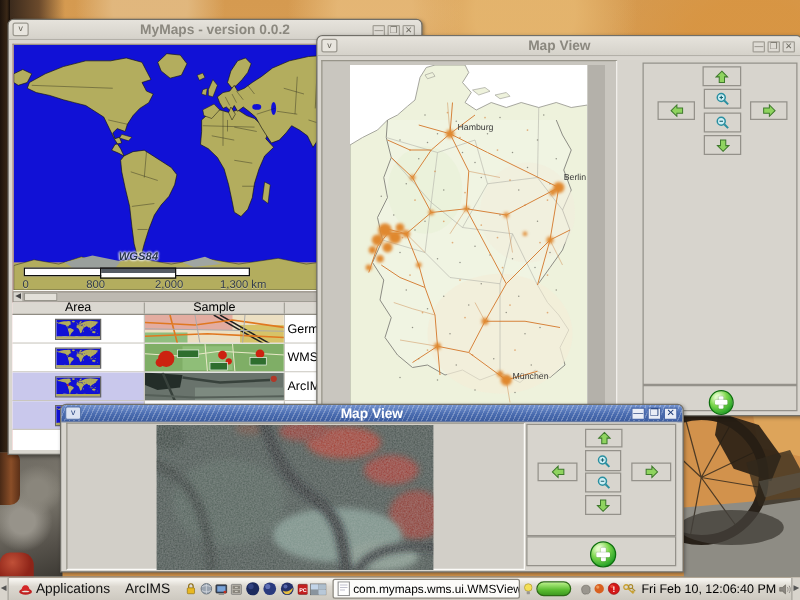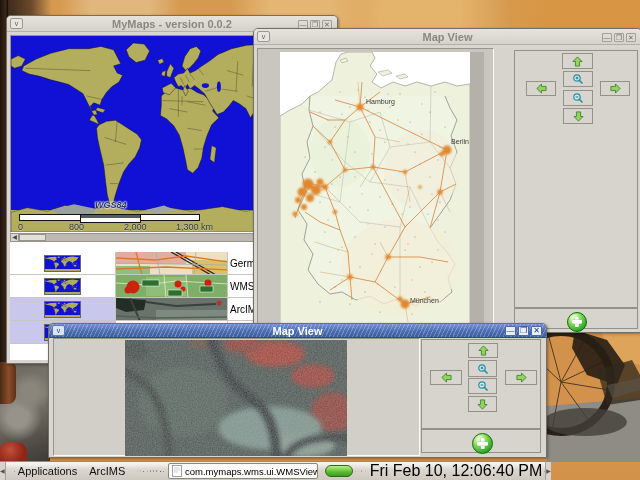--- a/index.html
+++ b/index.html
@@ -116,31 +116,31 @@
   #w-mv2 { left:48px; top:323px; width:499px; height:135px; }
   #w-mv2 .titlebar { height:14px; }
   #mv2-content { position:absolute; left:4px; top:14px; right:4px; bottom:3px; }
   #mv2-map { position:absolute; left:0; top:0; width:367px; height:118px; background:#d2cfc8; }
   #mv2-map .satimg { position:absolute; left:71px; top:1px; width:222px; height:116px; overflow:hidden; }
   #mv2-side { position:absolute; left:367px; top:0; right:0; bottom:0; background:#d7d4cd; }
   #mv2-nav { position:absolute; left:1px; top:1px; right:1px; height:90px; border:1px solid #94918a; }
   #mv2-add { position:absolute; left:1px; top:91px; right:1px; bottom:1px; border:1px solid #94918a; }
 
   
-  #taskbar { left:0; top:461px; width:551px; height:19px;
+  #taskbar { left:0; top:461px; width:640px; height:19px;
     background:linear-gradient(180deg,#f4f2ed 0 2px,#dcd8d0 40%,#cdc9c0);
     border-top:1px solid #8f8c83; display:flex; align-items:center; }
   .panel-btn { width:9px; height:19px; background:#d8d4cc; border-right:1px solid #a5a29a;
     font-size:6px; color:#555; text-align:center; line-height:19px; }
   .menu-label { font-size:11px; color:#111; margin:0 6px 0 3px; }
   .tray-ico { margin-left:2px; }
   #winlist-btn { width:150px; height:16px; background:#fcfbf9; border:1px solid #8a877e;
     border-radius:2px; margin-left:4px; display:flex; align-items:center; overflow:hidden; flex-shrink:0; }
   #winlist-btn span { font-size:9.5px; color:#000; white-space:nowrap; }
-  #clock { font-size:16px; color:#000; margin-left:4px; white-space:nowrap; }
+  #clock { font-size:10px; color:#000; margin-left:4px; white-space:nowrap; }
   .spacer { flex:1; }
 </style>
 </head>
 <body>
 
 <svg width="0" height="0" style="position:absolute">
   <defs>
     <g id="worldg">
       <rect x="0" y="0" width="360" height="151" fill="#1111d6"></rect>
       <rect x="0" y="151" width="360" height="19" fill="#b3ad5e"></rect>
@@ -242,20 +242,25 @@
       <span class="scale-lbl" style="left:7px">0</span>
       <span class="scale-lbl" style="left:58px">800</span>
       <span class="scale-lbl" style="left:113px">2,000</span>
       <span class="scale-lbl" style="left:165px">1,300 km</span>
     </div>
     <div id="map-hscroll">
       <div class="arrow">◀</div>
       <div class="thumb"></div>
     </div>
     <div id="maptable">
+      <div class="thead">
+        <div class="col-area">Area</div>
+        <div class="col-sample">Sample</div>
+        <div class="col-svc"></div>
+      </div>
       <div class="trow" style="top:10px">
         <div class="cell-area">
           <svg class="thumb" viewBox="0 0 360 170" preserveAspectRatio="none">
               <use href="#worldg"></use>
             </svg>
         </div>
         <div class="cell-sample">
           <svg viewBox="0 0 112 23" width="112" height="23">
             <rect width="112" height="23" fill="#ecdfc2"></rect>
             <rect x="0" y="0" width="70" height="12" fill="#e3aca0"></rect>

